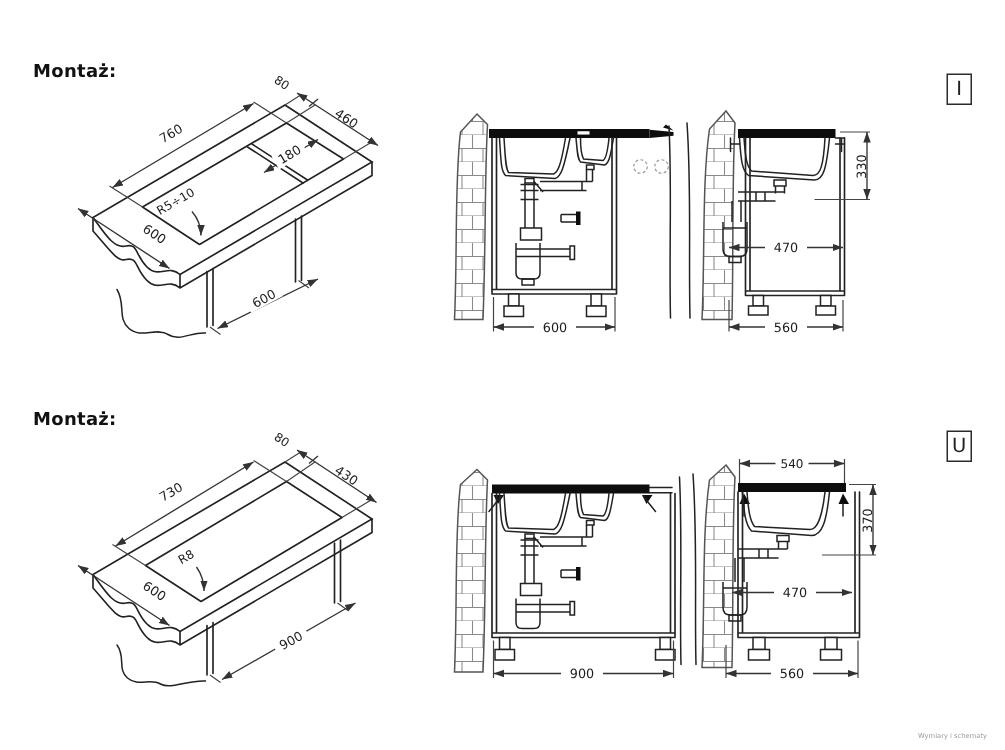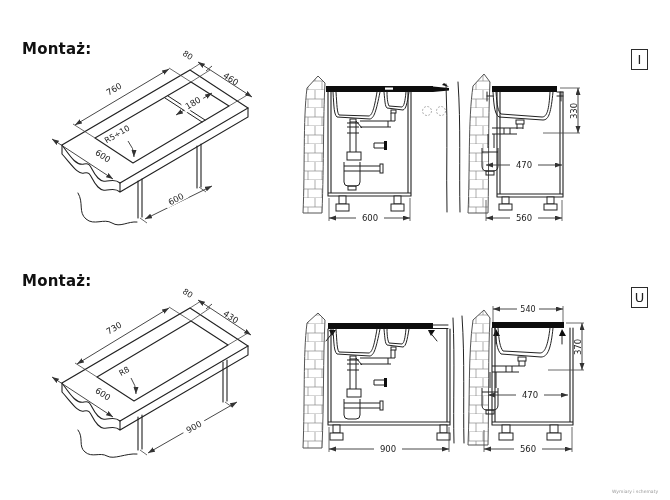--- a/index.html
+++ b/index.html
@@ -1,18 +1,18 @@
 <!DOCTYPE html>
 <html><head>
 <meta charset="utf-8">
 <style>
   html,body{margin:0;padding:0;background:#fff;}
   #stage{position:relative;width:670px;height:500px;background:#ffffff;overflow:hidden;
          font-family:"DejaVu Sans",sans-serif;}
-  .montaz{position:absolute;left:22px;font-size:15px;font-weight:bold;color:#111;
+  .montaz{position:absolute;left:22px;font-size:12px;font-weight:bold;color:#111;
           font-family:"DejaVu Sans",sans-serif;letter-spacing:.2px;}
   #montaz1{top:40px;} #montaz2{top:272px;}
   .variantbox{position:absolute;left:631px;width:15px;height:19px;border:1.5px solid #2b2b2b;
               display:flex;align-items:center;justify-content:center;font-size:13px;color:#222;
               background:#fff;}
   #variant1{top:49px;} #variant2{top:287px;}
   #footnote{position:absolute;left:612px;top:489px;font-size:4.5px;color:#999;}
   svg{position:absolute;left:0;top:0;}
   svg text.dim{font-family:"DejaVu Sans",sans-serif;font-size:8.5px;fill:#1c1c1c;text-anchor:middle;}
   svg text.dimsm{font-family:"DejaVu Sans",sans-serif;font-size:8px;fill:#1c1c1c;text-anchor:middle;}

